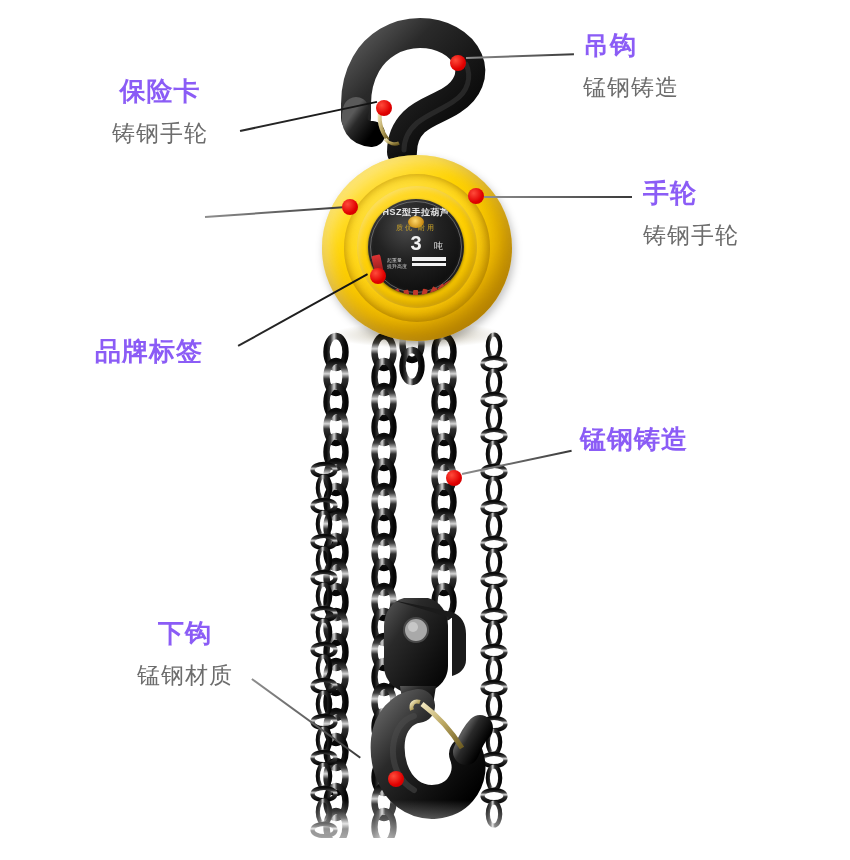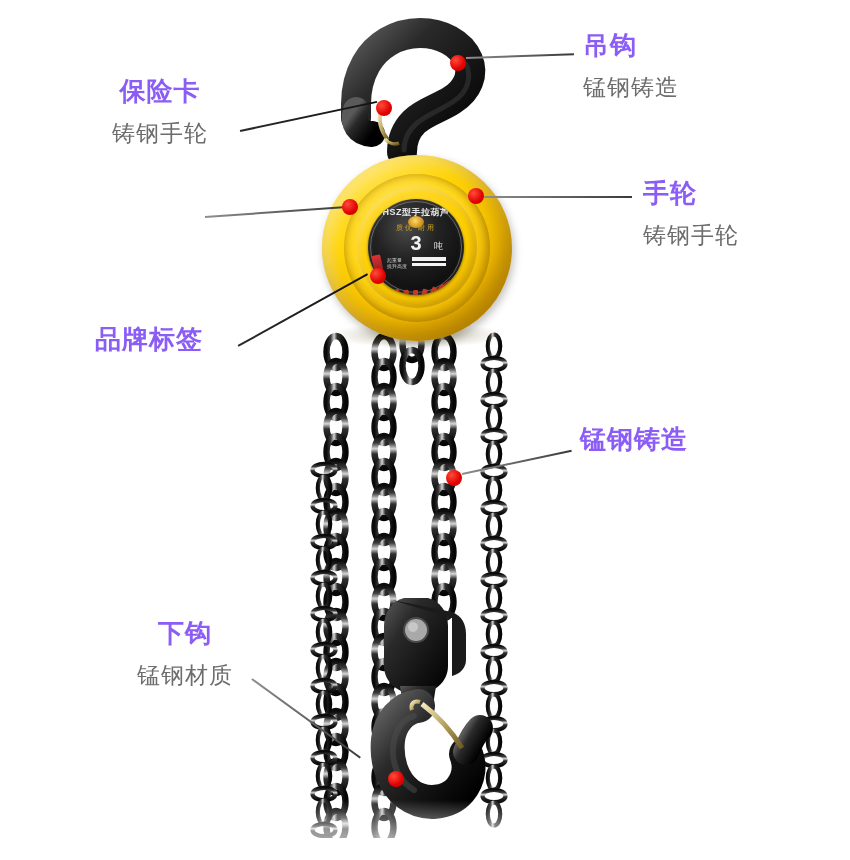--- a/index.html
+++ b/index.html
@@ -393,21 +393,21 @@
       <div class="callout l" style="left: 78px; top: 190px;">
       </div>
       <div class="leader" style="left: 484px; top: 196px; width: 148px; transform: rotate(0deg);"></div>
       <div class="dot" style="left: 468px; top: 188px;"></div>
       <div class="callout r" style="left: 643px; top: 178px;">
         <div class="ttl">手轮</div>
         <div class="sub">铸钢手轮</div>
       </div>
       <div class="leader dark" style="left: 238px; top: 345px; width: 148px; transform: rotate(-29deg);"></div>
       <div class="dot" style="left: 370px; top: 268px;"></div>
-      <div class="callout l" style="left: 95px; top: 324px;">
+      <div class="callout l" style="left: 95px; top: 336px;">
         <div class="ttl">品牌标签</div>
       </div>
       <div class="leader" style="left: 462px; top: 473px; width: 112px; transform: rotate(-12deg);"></div>
       <div class="dot" style="left: 446px; top: 470px;"></div>
       <div class="callout r" style="left: 580px; top: 424px;">
         <div class="ttl">锰钢铸造</div>
       </div>
       <div class="leader" style="left: 252px; top: 678px; width: 134px; transform: rotate(36deg);"></div>
       <div class="dot" style="left: 388px; top: 771px;"></div>
       <div class="callout l" style="left: 137px; top: 618px;">

